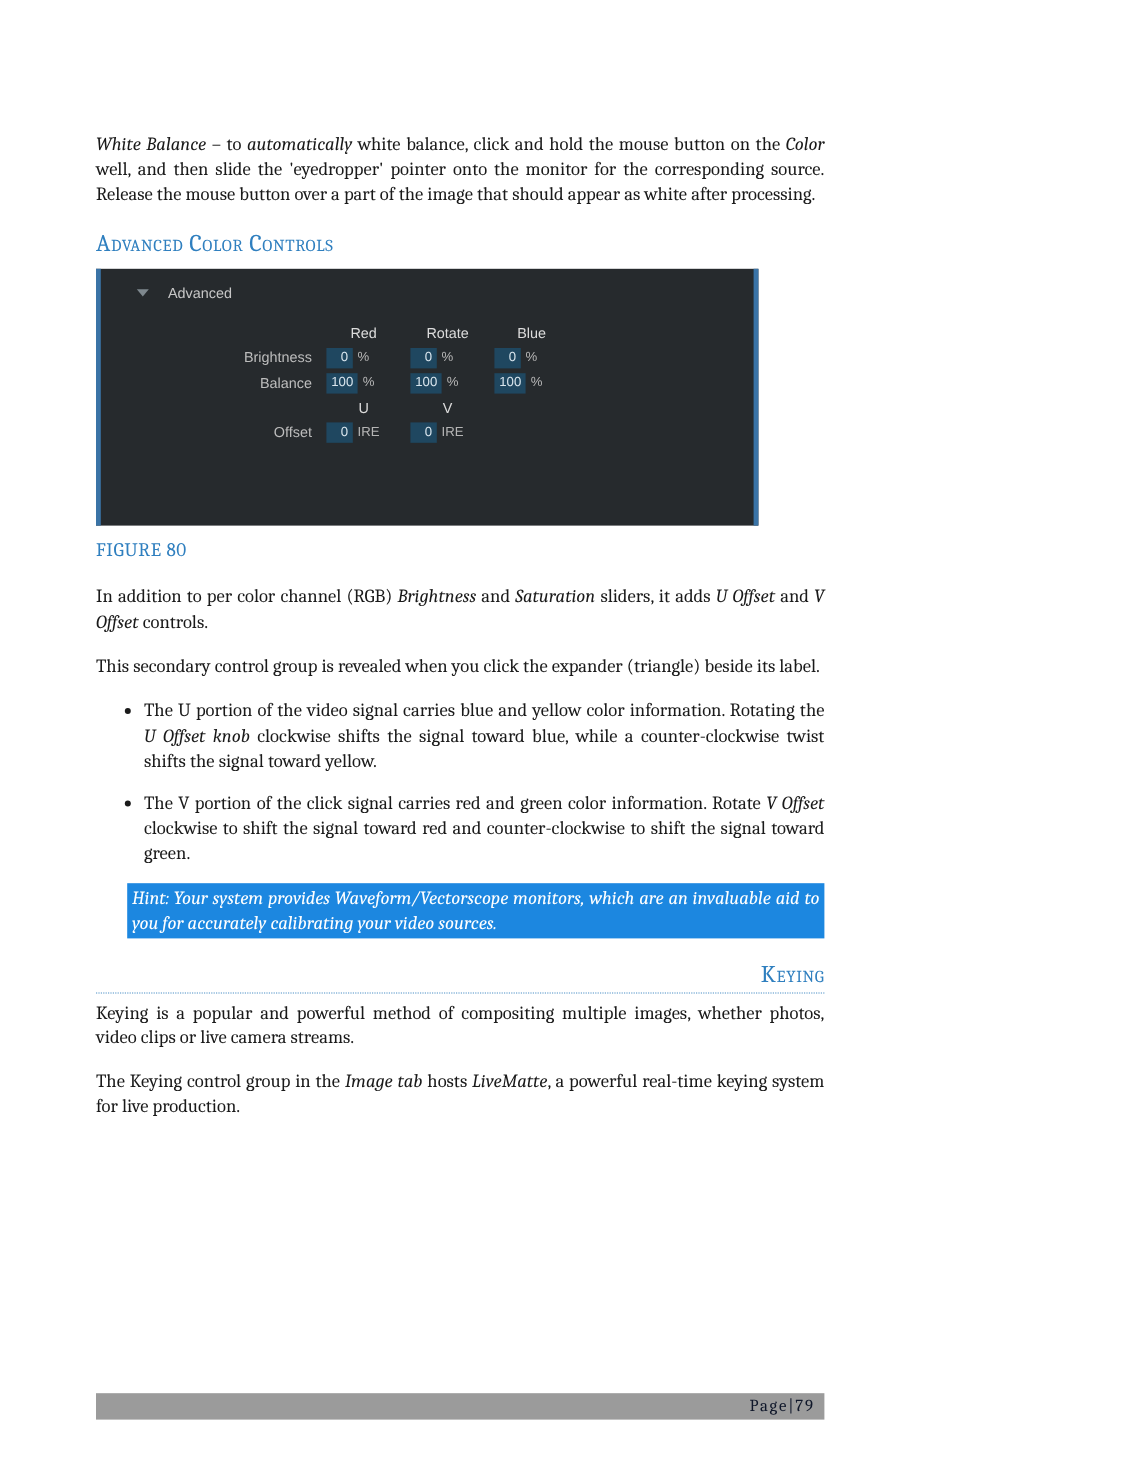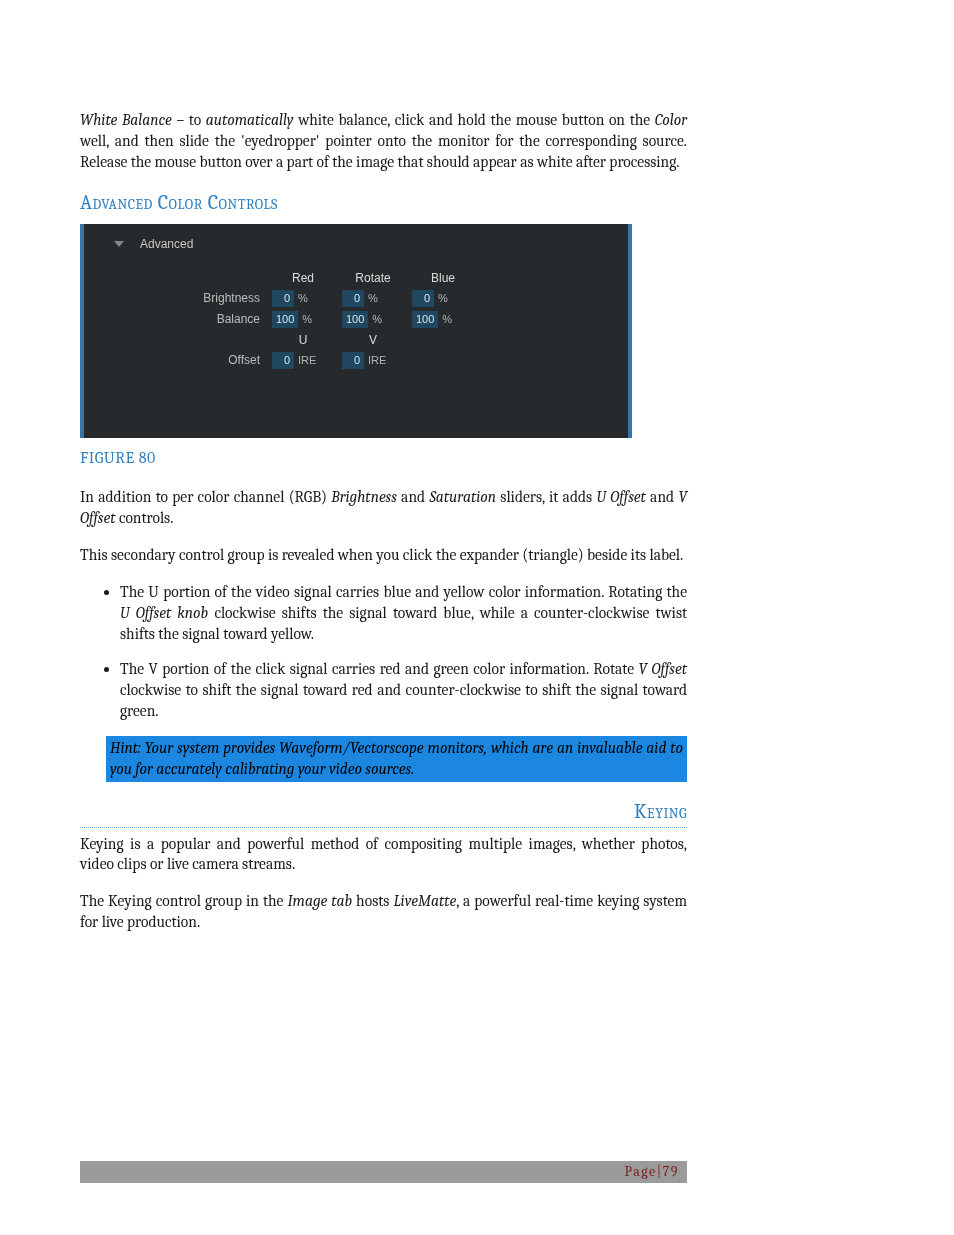--- a/index.html
+++ b/index.html
@@ -115,36 +115,36 @@
     padding-left: 40px;
     margin: 6px 0 14px 0;
   }
   ul.bullets li {
     text-align: justify;
     margin-bottom: 14px;
   }
   
   .hint {
     background: #1c87e0;
-    color: #000000;
+    color: #ffffff;
     font-style: italic;
     padding: 2px 4px;
     margin: 0 0 14px 26px;
     line-height: 1.35;
     text-align: justify;
   }
   
   .footer {
     position: absolute;
     left: 80px;
     right: 80px;
     bottom: 52px;
     height: 22px;
     background: #9b9b9b;
-    color: #7f1d1d;
+    color: #0f172a;
     display: flex;
     align-items: center;
     justify-content: flex-end;
     padding: 0 8px;
     font-family: Cambria, Georgia, serif;
     font-size: 14px;
     letter-spacing: 1.5px;
   }
   .italic { font-style: italic; }
 </style>

